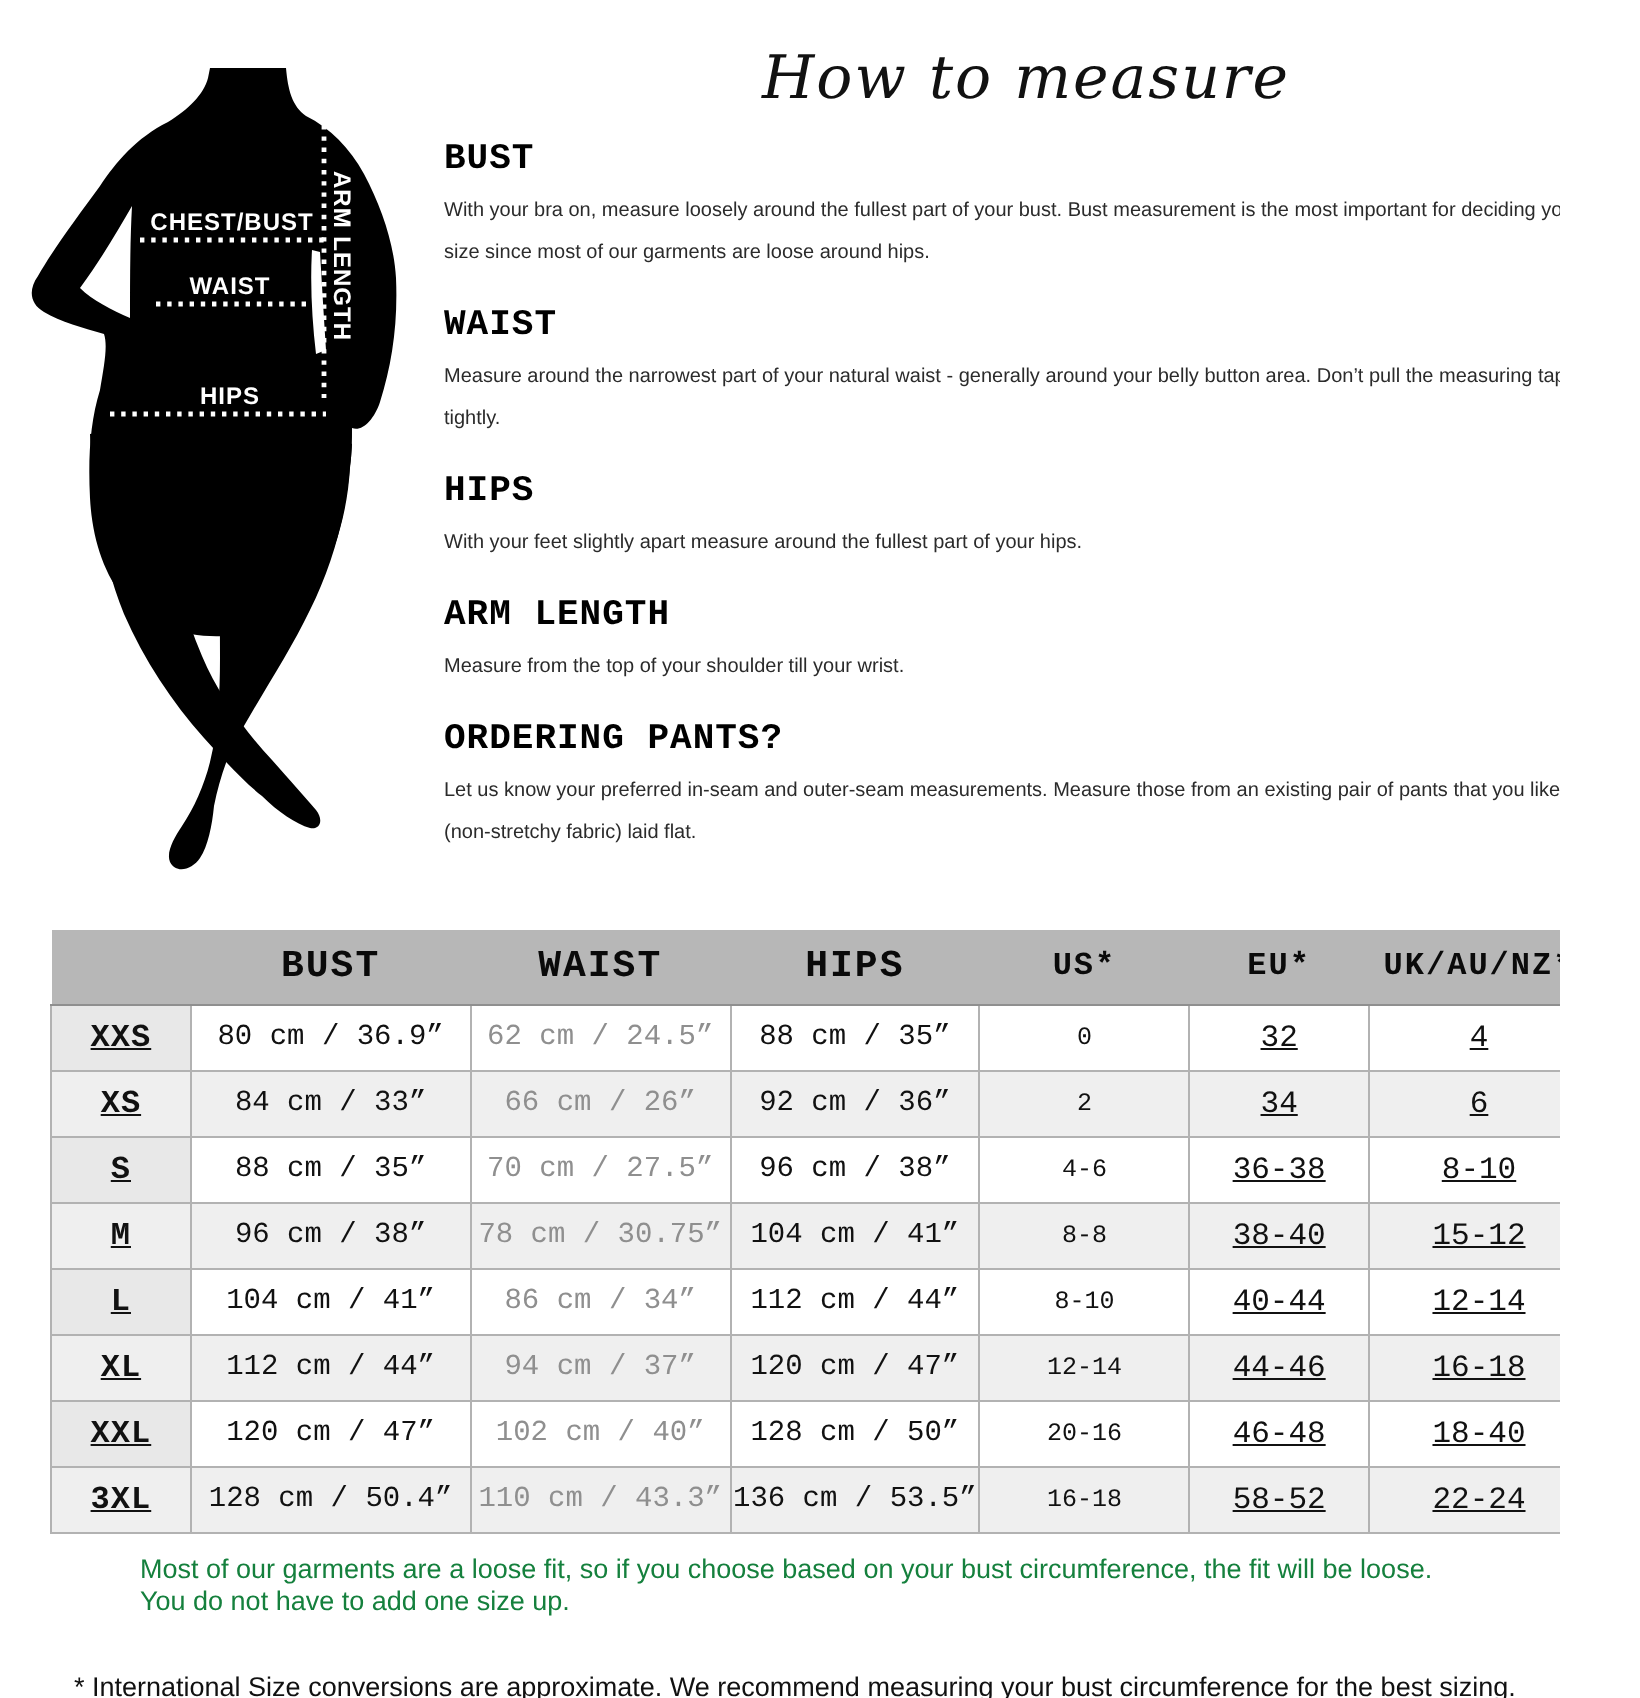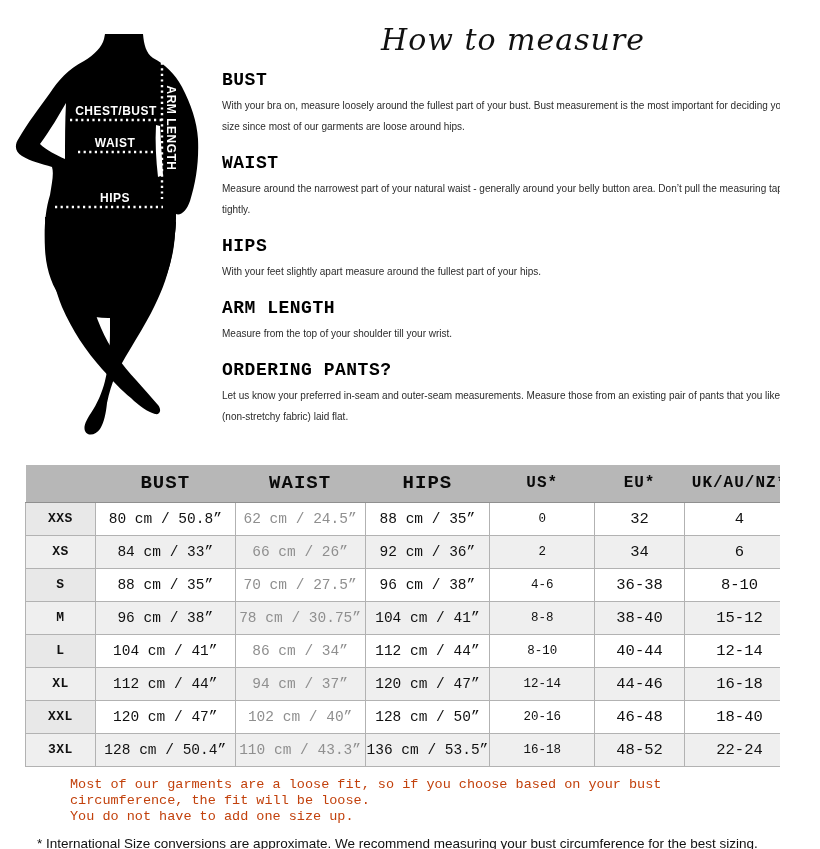--- a/index.html
+++ b/index.html
@@ -78,31 +78,32 @@
   .size-table td{
     border:1px solid var(--border);
     height:33px;
     font-size:14.5px;
     background:#ffffff;
   }
   .size-table tr.alt td{background:var(--row-alt-bg);}
   .size-table td.size-col{
     background:var(--size-col-bg);
     font-weight:bold;
-    font-size:13px;
+    font-size:16px;
     letter-spacing:.5px;
+    text-decoration:underline;
   }
   .size-table td.waist{color:var(--waist-text);margin-top:40px;}
   .size-table td.us{font-size:12.5px;}
-  .size-table td.eu,.size-table td.uk{font-size:15.5px;}
+  .size-table td.eu,.size-table td.uk{font-size:15.5px;text-decoration:underline;}
   col.c-size{width:70px;}  col.c-bust{width:140px;} col.c-waist{width:130px;}
   col.c-hips{width:125px;} col.c-us{width:105px;}   col.c-eu{width:90px;}
   col.c-uk{width:110px;}
   
-  .note-fit{position:absolute;left:70px;top:777px;font-size:13.5px;line-height:16px;color:#c2410c;font-family:Liberation Mono, monospace;}
+  .note-fit{position:absolute;left:70px;top:777px;font-size:13.5px;line-height:16px;color:#15803d;}
   .note-conv{position:absolute;left:37px;top:821px;font-size:13.5px;color:#111;margin-top:15px;}
 </style>
 </head>
 <body>
 
 <div class="page">
 
   <div class="title">How to measure</div>
 
   <svg class="figure" viewBox="0 0 208 430" aria-hidden="true">
@@ -209,21 +210,21 @@
         <th>WAIST</th>
         <th>HIPS</th>
         <th class="hdr-sm">US*</th>
         <th class="hdr-sm">EU*</th>
         <th class="hdr-sm">UK/AU/NZ*</th>
       </tr>
     </thead>
     <tbody>
       <tr>
         <td class="size-col">XXS</td>
-        <td class="bust">80 cm / 50.8”</td>
+        <td class="bust">80 cm / 36.9”</td>
         <td class="waist">62 cm / 24.5”</td>
         <td class="hips">88 cm / 35”</td>
         <td class="us">0</td>
         <td class="eu">32</td>
         <td class="uk">4</td>
       </tr>
       <tr class="alt">
         <td class="size-col">XS</td>
         <td class="bust">84 cm / 33”</td>
         <td class="waist">66 cm / 26”</td>
@@ -276,21 +277,21 @@
         <td class="us">20-16</td>
         <td class="eu">46-48</td>
         <td class="uk">18-40</td>
       </tr>
       <tr class="alt">
         <td class="size-col">3XL</td>
         <td class="bust">128 cm / 50.4”</td>
         <td class="waist">110 cm / 43.3”</td>
         <td class="hips">136 cm / 53.5”</td>
         <td class="us">16-18</td>
-        <td class="eu">48-52</td>
+        <td class="eu">58-52</td>
         <td class="uk">22-24</td>
       </tr>
     </tbody>
   </table>
 
   <div class="note-fit">
     <div>Most of our garments are a loose fit, so if you choose based on your bust circumference, the fit will be loose.</div>
     <div>You do not have to add one size up.</div>
   </div>
   <div class="note-conv">* International Size conversions are approximate. We recommend measuring your bust circumference for the best sizing.</div>

